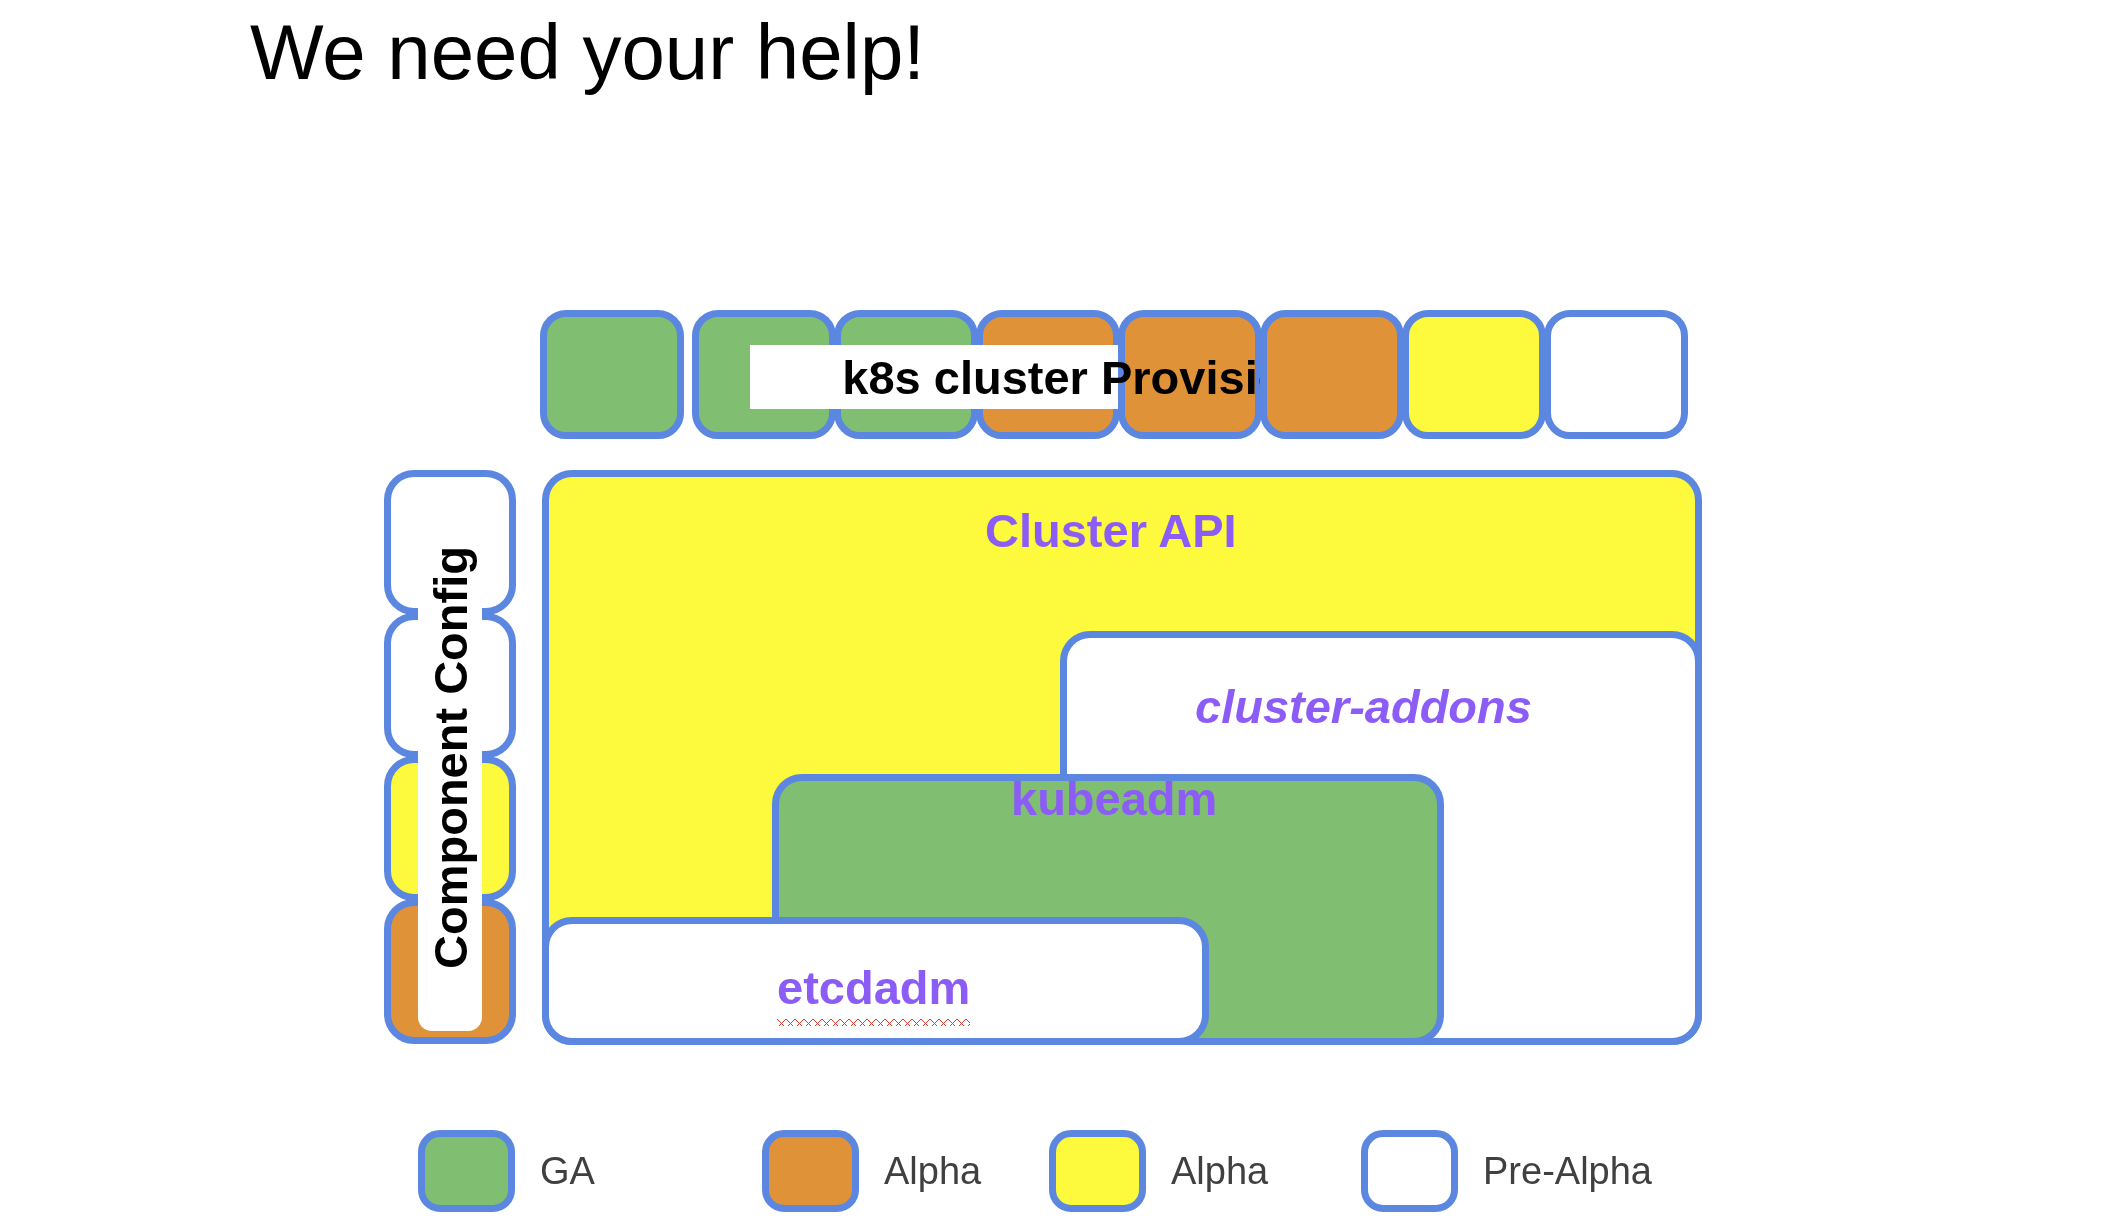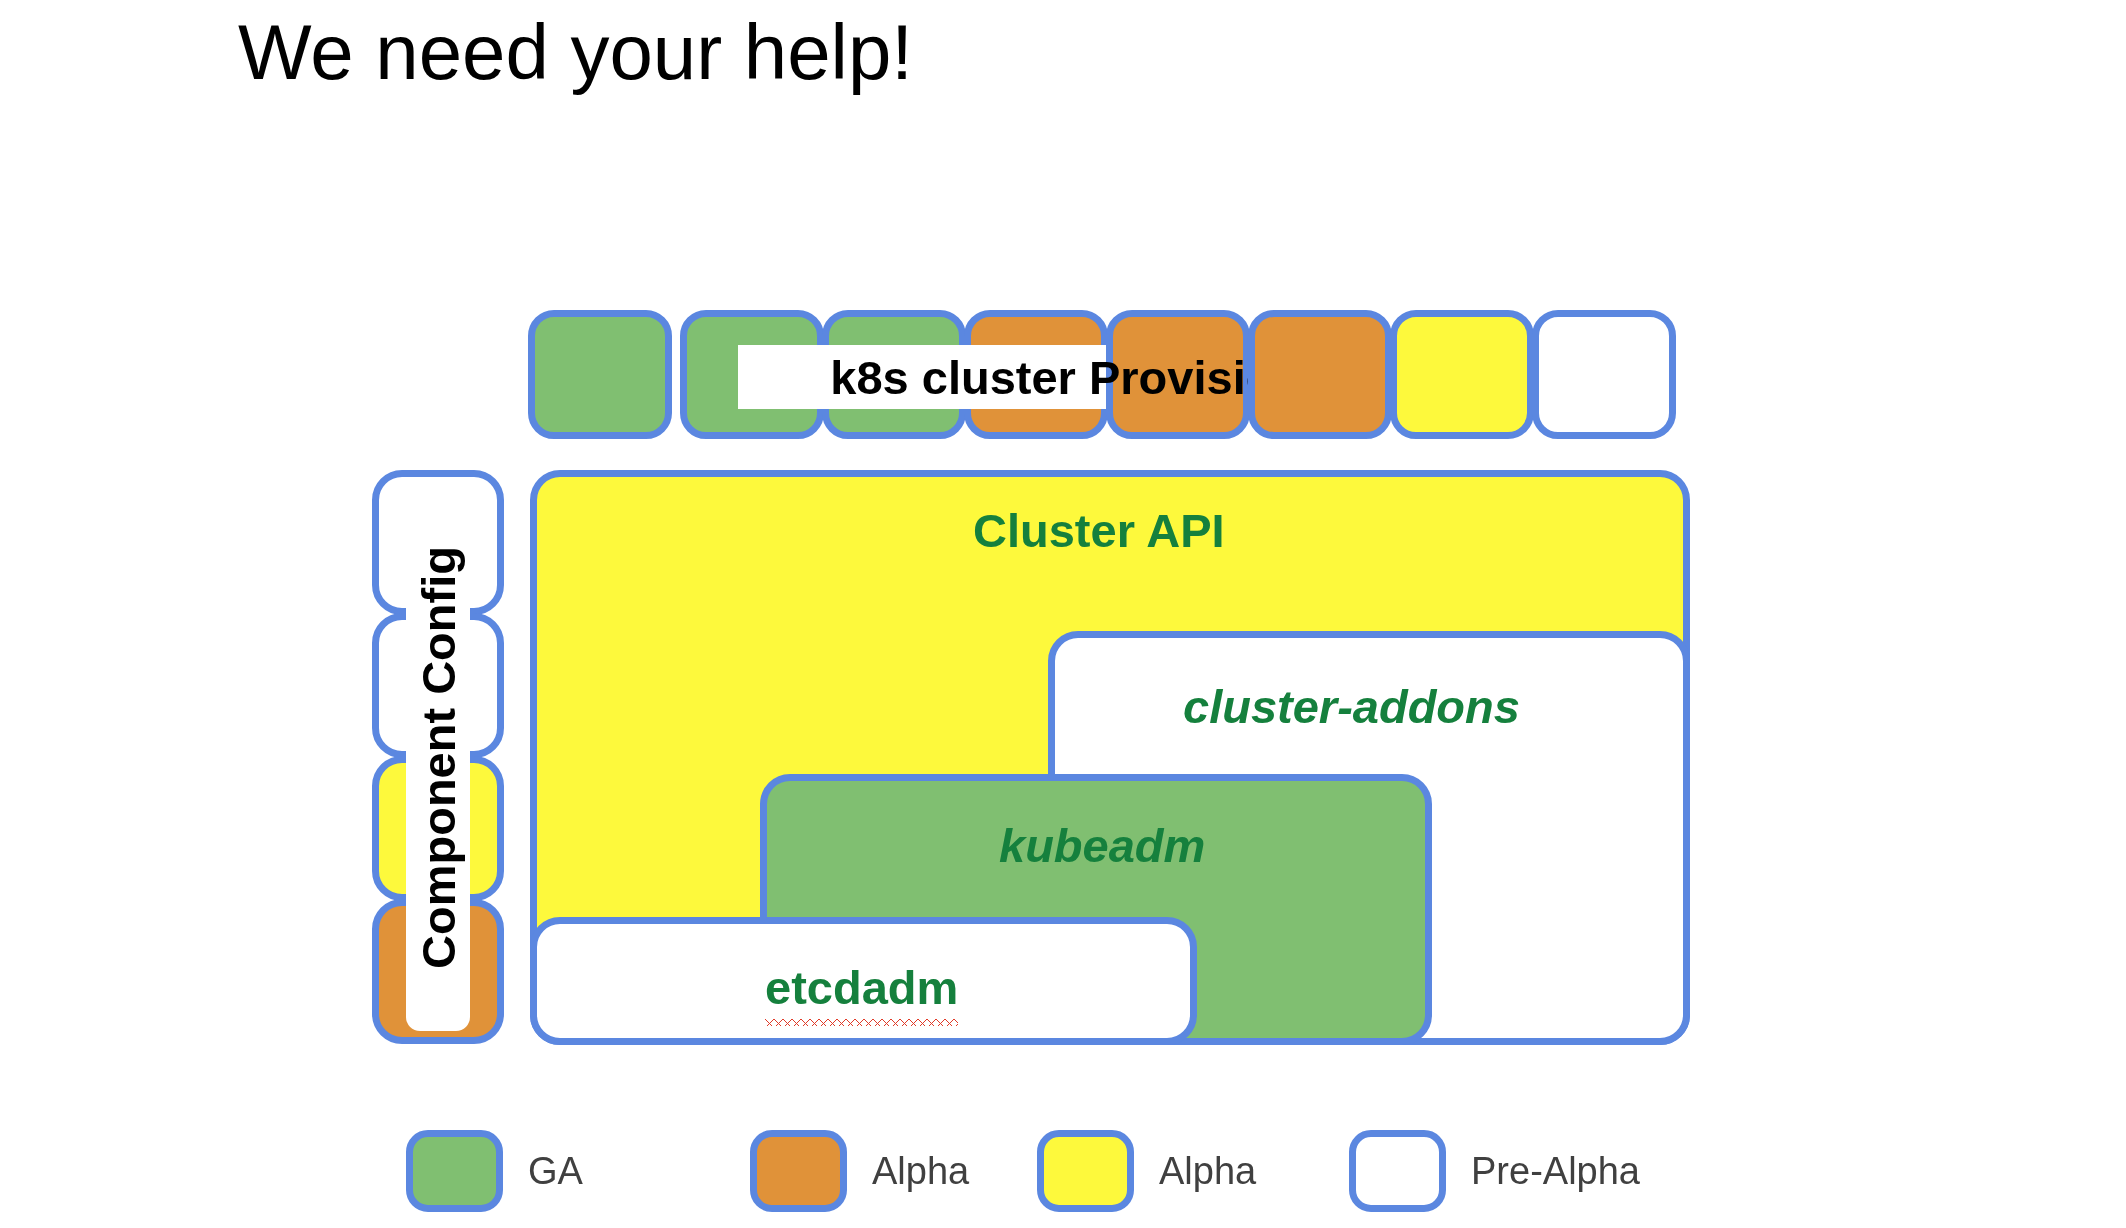--- a/index.html
+++ b/index.html
@@ -13,20 +13,21 @@
     color: #000000;
     -webkit-font-smoothing: antialiased;
   }
 
   #slide {
     position: relative;
     width: 1930px;
     height: 1228px;
     background: #ffffff;
     overflow: hidden;
+    margin-left: 12px;
   }
 
   
   #page-title {
     position: absolute;
     left: 238px;
     top: 10px;
     font-size: 78px;
     font-weight: 400;
     letter-spacing: 0px;
@@ -117,32 +118,32 @@
     font-weight: bold;
     color: #000000;
   }
 
   
   .stack-label {
     position: absolute;
     font-size: 47px;
     font-weight: bold;
     white-space: nowrap;
-    color: #15803d;
+    color: #8b5cf6;
     z-index: 30;
   }
 
   #box-clusterapi     { left: 530px; top: 470px; width: 1160px; height: 575px; z-index: 10; }
   #box-cluster-addons { left: 1048px; top: 631px; width: 642px; height: 414px; z-index: 12; }
   #box-kubeadm        { left: 760px; top: 774px; width: 672px; height: 271px; z-index: 14; }
   #box-etcdadm        { left: 530px; top: 917px; width: 667px; height: 128px; z-index: 16; }
 
   #label-clusterapi     { left: 973px;  top: 503px; }
   #label-cluster-addons { left: 1183px; top: 679px; font-style: italic; }
-  #label-kubeadm        { left: 999px;  top: 818px; font-style: italic; }
+  #label-kubeadm        { left: 999px;  top: 771px; }
   #label-etcdadm        { left: 765px;  top: 960px; }
 
   .misspell {
     border-bottom: 0;
     position: relative;
   }
   .misspell::after {
     content: "";
     position: absolute;
     left: 0;

